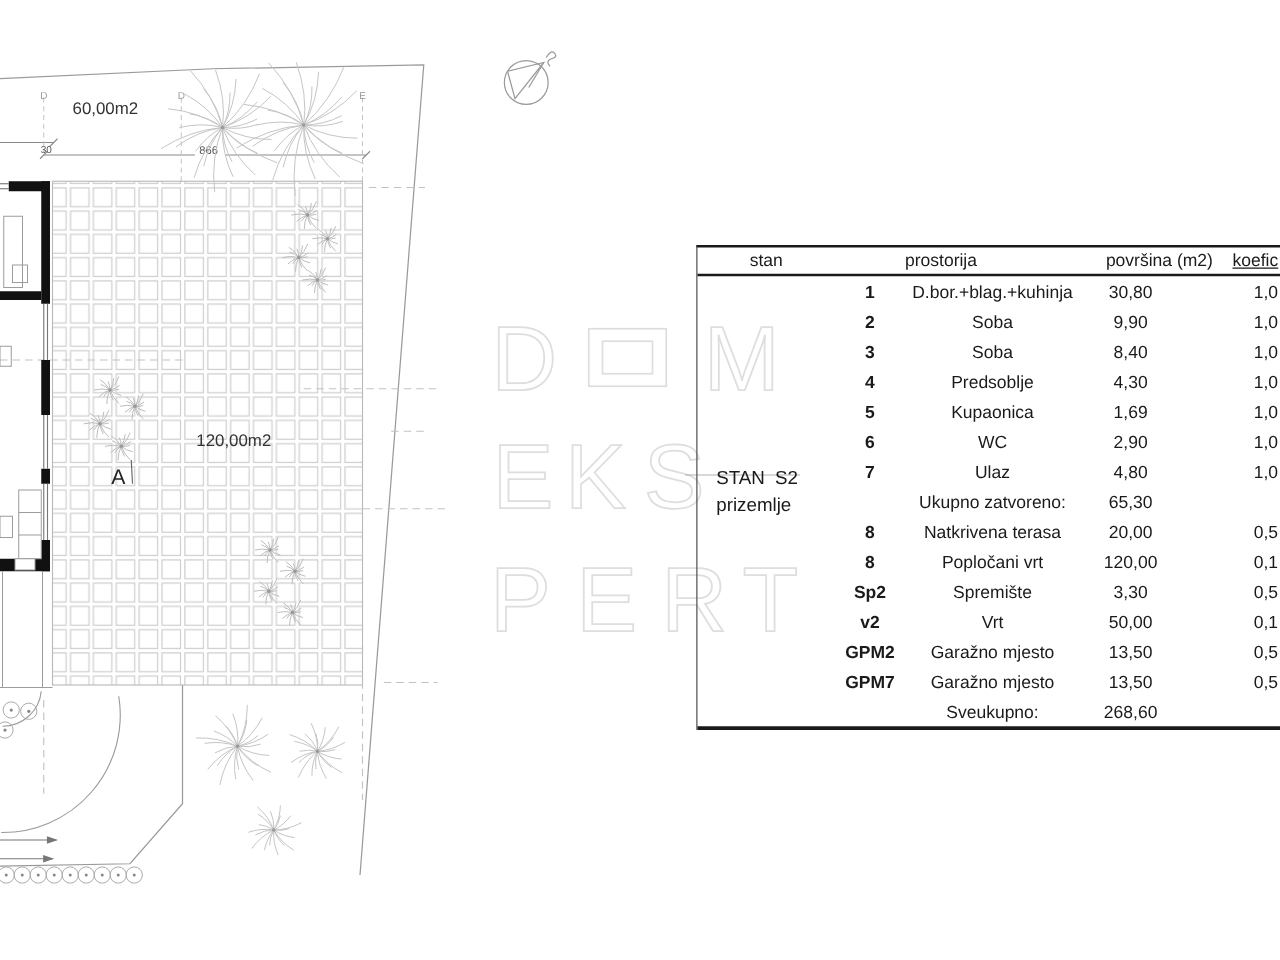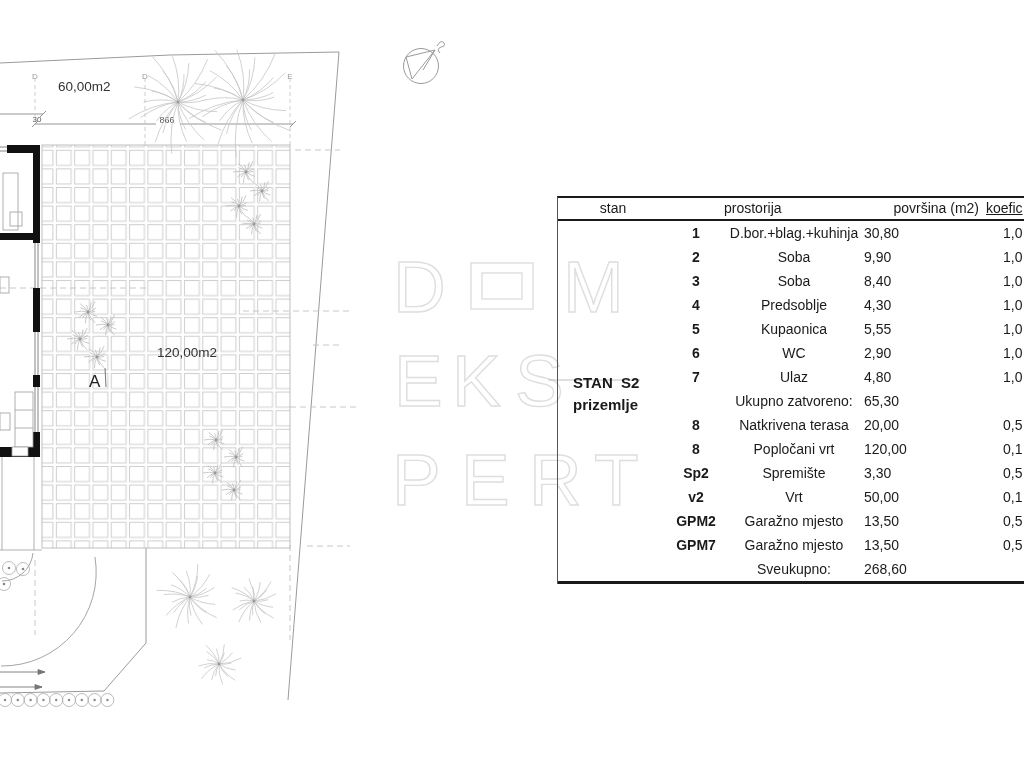--- a/index.html
+++ b/index.html
@@ -11,33 +11,33 @@
   
   #area-table{
     position:absolute;left:557px;top:196px;width:503px;
     border-top:2px solid #1a1a1a;border-left:1px solid #555;
     font-size:14px;
   }
   #table-head{position:relative;height:21px;border-bottom:2px solid #1a1a1a;}
   #table-head span{position:absolute;top:2px;white-space:nowrap;}
   .h-stan{left:0;width:110px;text-align:center;}
   .h-pros{left:166px;width:140px;text-align:left;}
-  .h-pov{left:318px;width:103px;text-align:right;}
+  .h-pov{left:318px;width:103px;text-align:center;}
   .h-koef{left:428px;text-decoration:underline;}
   #table-rows{border-bottom:3px solid #1a1a1a;}
   .trow{display:grid;grid-template-columns:110px 56px 140px 81px 58px 60px;height:24px;align-items:center;}
   .trow span{white-space:nowrap;overflow:visible;}
   .rid{grid-column:2;text-align:center;font-weight:bold;}
   .rname{grid-column:3;text-align:center;}
-  .rarea{grid-column:4;text-align:left;}
+  .rarea{grid-column:4;text-align:center;}
   .rkoef{grid-column:6;text-align:left;}
   .trow.bold .rname,.trow.bold .rarea{font-weight:normal;}
   
   #unit-label{
-    position:absolute;left:573px;top:372px;font-size:15px;font-weight:bold;
+    position:absolute;left:573px;top:372px;font-size:15px;font-weight:normal;
     line-height:22px;word-spacing:4px;white-space:nowrap;
   }
 </style>
 </head>
 <body>
 
 <svg id="plan-svg" width="1024" height="768" viewBox="0 0 1024 768" xmlns="http://www.w3.org/2000/svg">
   <defs>
     <pattern id="pave" width="18.3" height="18.6" patternUnits="userSpaceOnUse">
       <rect x="1.5" y="1.5" width="14.8" height="15.1" fill="none" stroke="#cfcfcf" stroke-width="1"></rect>
@@ -551,21 +551,21 @@
       </div>
       <div class="trow">
         <span class="rid">4</span>
         <span class="rname">Predsoblje</span>
         <span class="rarea">4,30</span>
         <span class="rkoef">1,0</span>
       </div>
       <div class="trow">
         <span class="rid">5</span>
         <span class="rname">Kupaonica</span>
-        <span class="rarea">5,55</span>
+        <span class="rarea">1,69</span>
         <span class="rkoef">1,0</span>
       </div>
       <div class="trow">
         <span class="rid">6</span>
         <span class="rname">WC</span>
         <span class="rarea">2,90</span>
         <span class="rkoef">1,0</span>
       </div>
       <div class="trow">
         <span class="rid">7</span>

